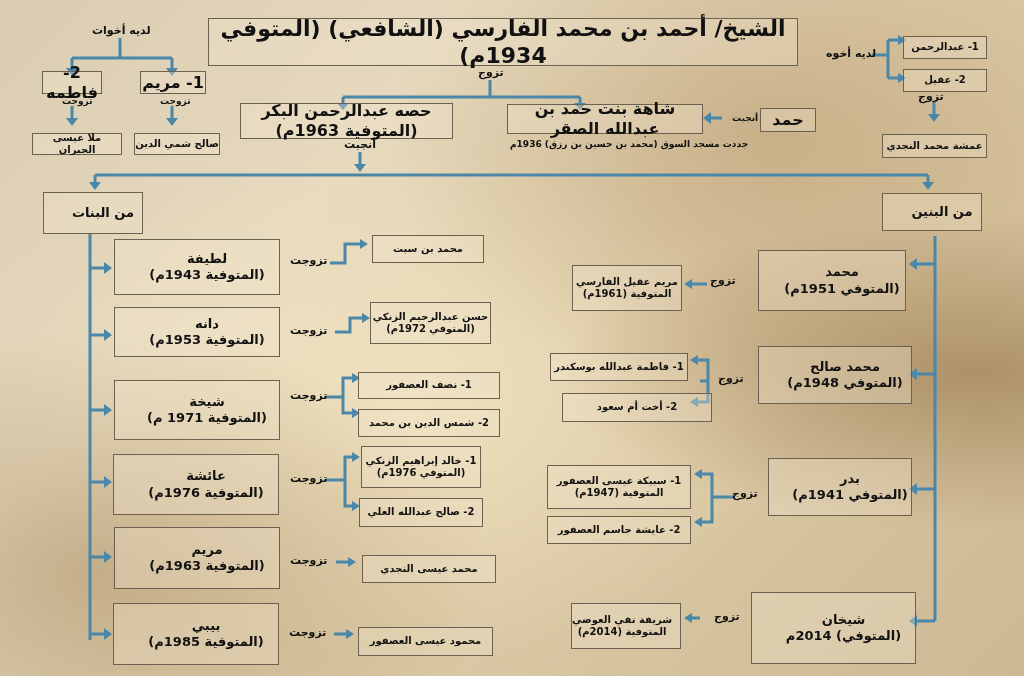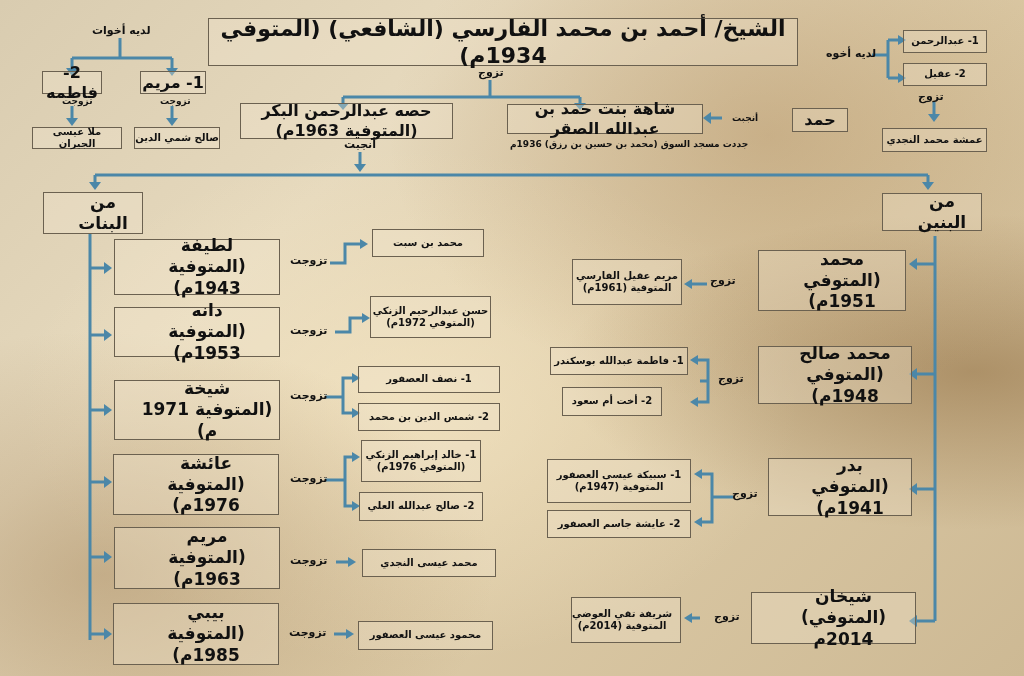--- a/index.html
+++ b/index.html
@@ -9,23 +9,23 @@
       radial-gradient(ellipse at 75% 20%, rgba(160,120,70,0.35) 0%, rgba(0,0,0,0) 35%),
       radial-gradient(ellipse at 95% 55%, rgba(140,105,60,0.55) 0%, rgba(0,0,0,0) 30%),
       radial-gradient(ellipse at 10% 85%, rgba(150,115,70,0.4) 0%, rgba(0,0,0,0) 30%),
       radial-gradient(ellipse at 40% 60%, rgba(250,235,200,0.6) 0%, rgba(0,0,0,0) 45%),
       linear-gradient(135deg,#d9ccb0 0%,#e6d9bd 30%,#dccaa6 60%,#cdb994 100%);
   }
   .box{position:absolute;border:1.5px solid #6b6150;background:rgba(240,228,205,0.35);
     box-sizing:border-box;display:flex;flex-direction:column;align-items:center;justify-content:center;
     text-align:center;direction:rtl;line-height:1.25;}
   .b-title{font-size:22px;font-weight:bold;}
-  .b-big{font-size:17px;font-weight:bold;padding-left:20px;}
+  .b-big{font-size:13px;font-weight:bold;padding-left:20px;}
   .b-med{font-size:16px;font-weight:bold;}
-  .b-small{font-size:10px;font-weight:bold;}
+  .b-small{font-size:10px;font-weight:bold;margin-top:6px;}
   .lbl{position:absolute;direction:rtl;font-weight:bold;white-space:nowrap;}
   .l13{font-size:11px;}
   .l11{font-size:11px;}
   .l9{font-size:9px;}
   svg.lines{position:absolute;left:0;top:0;width:1024px;height:676px;pointer-events:none;}
   .ln{stroke:#4b87a8;stroke-width:3;fill:none;}
   .ah{fill:#4b87a8;}
 </style>
 </head>
 <body>
@@ -130,21 +130,21 @@
 <div class="box b-small" style="left:882px;top:128px;width:105px;height:24px;">
     <span>عمشة محمد النجدي</span>
   </div>
 
 <div class="lbl l13" style="left:478px;top:66px;">تزوج</div>
 <div class="box b-med" style="left:507px;top:104px;width:196px;height:30px;align-items:flex-end;">
     <span>شاهة بنت حمد بن عبدالله الصقر</span>
   </div>
 <div class="lbl l9" style="left:510px;top:139px;">جددت مسجد السوق (محمد بن حسين بن رزق) 1936م</div>
 <div class="lbl l9" style="left:732px;top:113px;">أنجبت</div>
-<div class="box b-med" style="left:760px;top:108px;width:56px;height:24px;margin-left:32px;">
+<div class="box b-med" style="left:760px;top:108px;width:56px;height:24px;">
     <span>حمد</span>
   </div>
 <div class="box b-med" style="left:240px;top:103px;width:213px;height:36px;">
     <span>حصه عبدالرحمن البكر (المتوفية 1963م)</span>
   </div>
 <div class="lbl l13" style="left:344px;top:138px;">أنجبت</div>
 
 <div class="box b-big" style="left:43px;top:192px;width:100px;height:42px;">
     <span>من البنات</span>
   </div>
@@ -213,36 +213,36 @@
     <span>(المتوفي 1951م)</span>
   </div>
 <div class="box b-big" style="left:758px;top:346px;width:154px;height:58px;">
     <span>محمد صالح</span>
     <span>(المتوفي 1948م)</span>
   </div>
 <div class="box b-big" style="left:768px;top:458px;width:144px;height:58px;">
     <span>بدر</span>
     <span>(المتوفي 1941م)</span>
   </div>
-<div class="box b-big" style="left:751px;top:592px;width:165px;height:52px;">
+<div class="box b-big" style="left:751px;top:592px;width:165px;height:72px;">
     <span>شيخان</span>
     <span>(المتوفي) 2014م</span>
   </div>
 
 <div class="lbl l13" style="left:710px;top:274px;">تزوج</div>
 <div class="lbl l13" style="left:718px;top:372px;">تزوج</div>
 <div class="lbl l13" style="left:732px;top:487px;">تزوج</div>
 <div class="lbl l13" style="left:714px;top:610px;">تزوج</div>
 
 <div class="box b-small" style="left:572px;top:259px;width:110px;height:46px;white-space:pre-line;"><span>مريم عقيل الفارسي
 المتوفية (1961م)</span></div>
 <div class="box b-small" style="left:550px;top:347px;width:138px;height:28px;">
     <span>1- فاطمة عبدالله بوسكندر</span>
   </div>
-<div class="box b-small" style="left:562px;top:387px;width:100px;height:29px;">
+<div class="box b-small" style="left:562px;top:387px;width:150px;height:29px;">
     <span>2- أخت أم سعود</span>
   </div>
 <div class="box b-small" style="left:547px;top:459px;width:144px;height:44px;white-space:pre-line;"><span>1- سبيكة عيسى العصفور
 المتوفية (1947م)</span></div>
 <div class="box b-small" style="left:547px;top:510px;width:144px;height:28px;">
     <span>2- عايشة جاسم العصفور</span>
   </div>
 <div class="box b-small" style="left:571px;top:597px;width:110px;height:46px;white-space:pre-line;align-items:flex-end;"><span>شريفة تقي العوضي
 المتوفية (2014م)</span></div>
 

